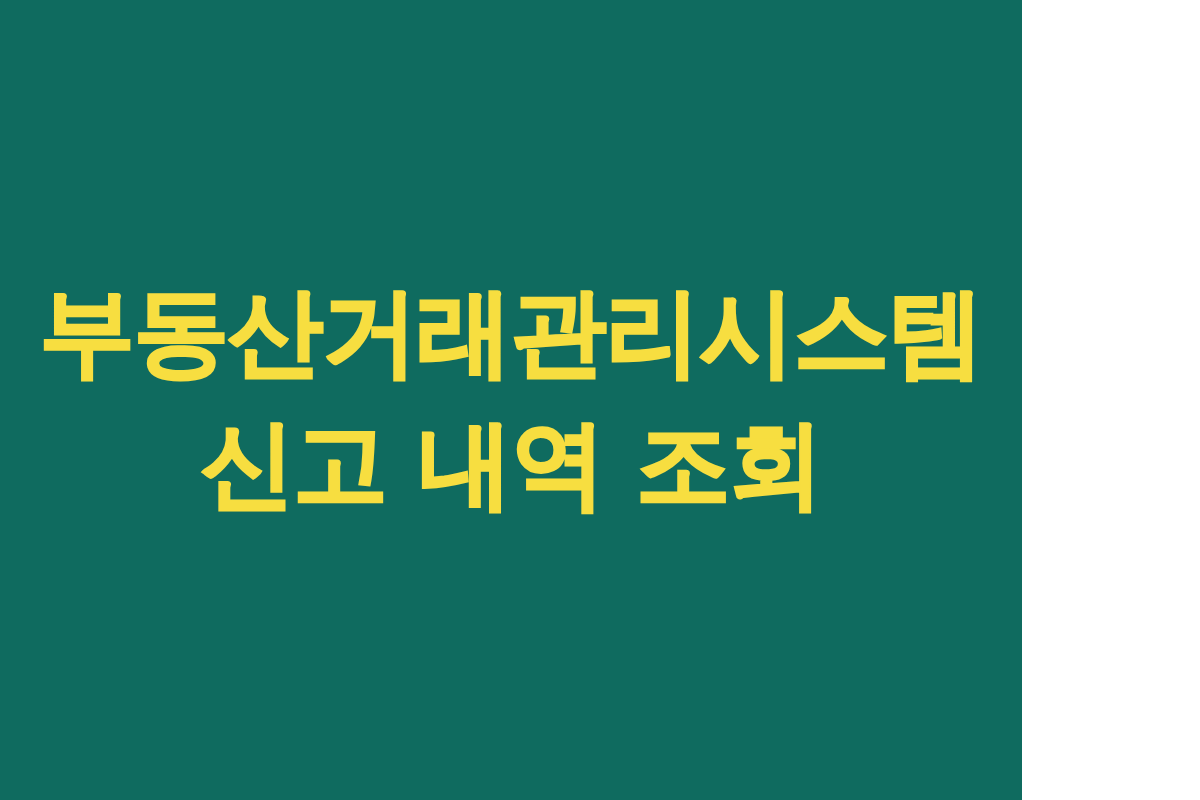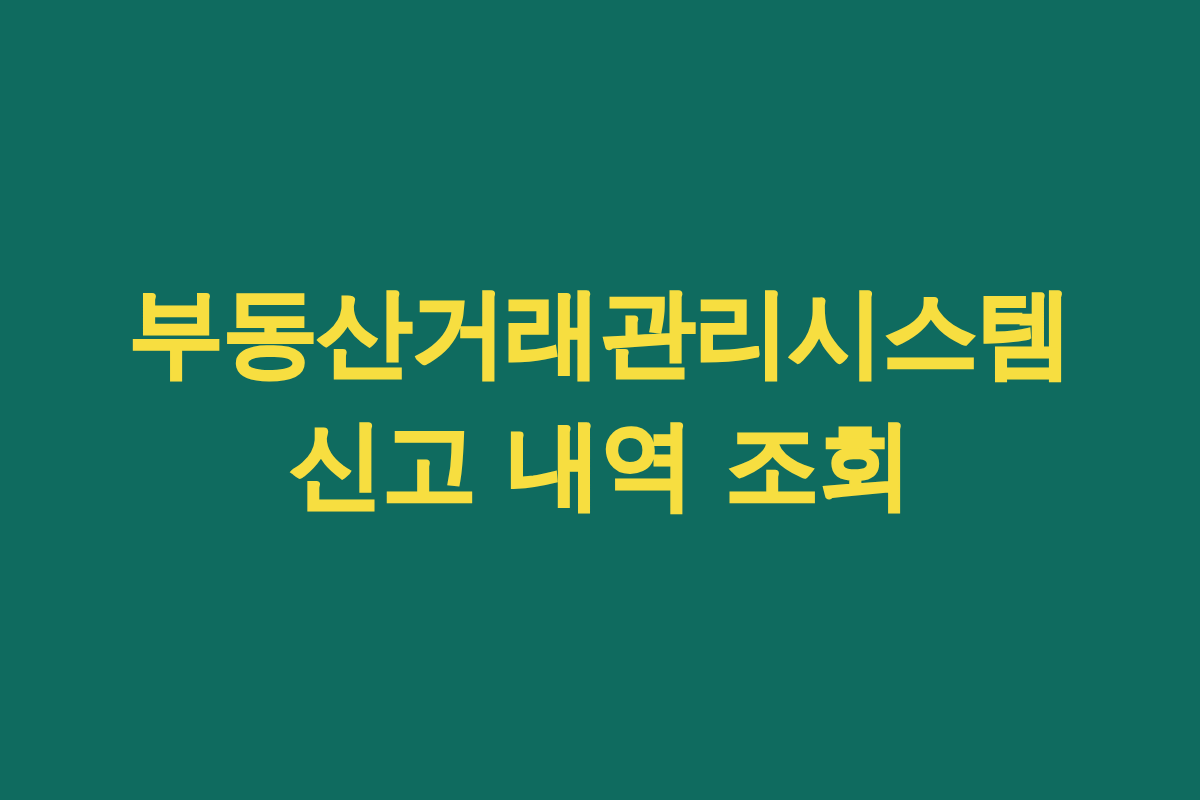--- a/index.html
+++ b/index.html
@@ -10,21 +10,21 @@
 
   body {
     width: 1200px;
     height: 800px;
     overflow: hidden;
     font-family: "DejaVu Sans", "Liberation Sans", sans-serif;
   }
 
   #title-card {
     position: relative;
-    width: 1200px;
+    width: 1022px;
     height: 800px;
     box-sizing: border-box;
     display: flex;
     flex-direction: column;
     align-items: center;
     justify-content: center;
     background: #0F6B5F;
     overflow: hidden;
     text-decoration: underline;
   }

